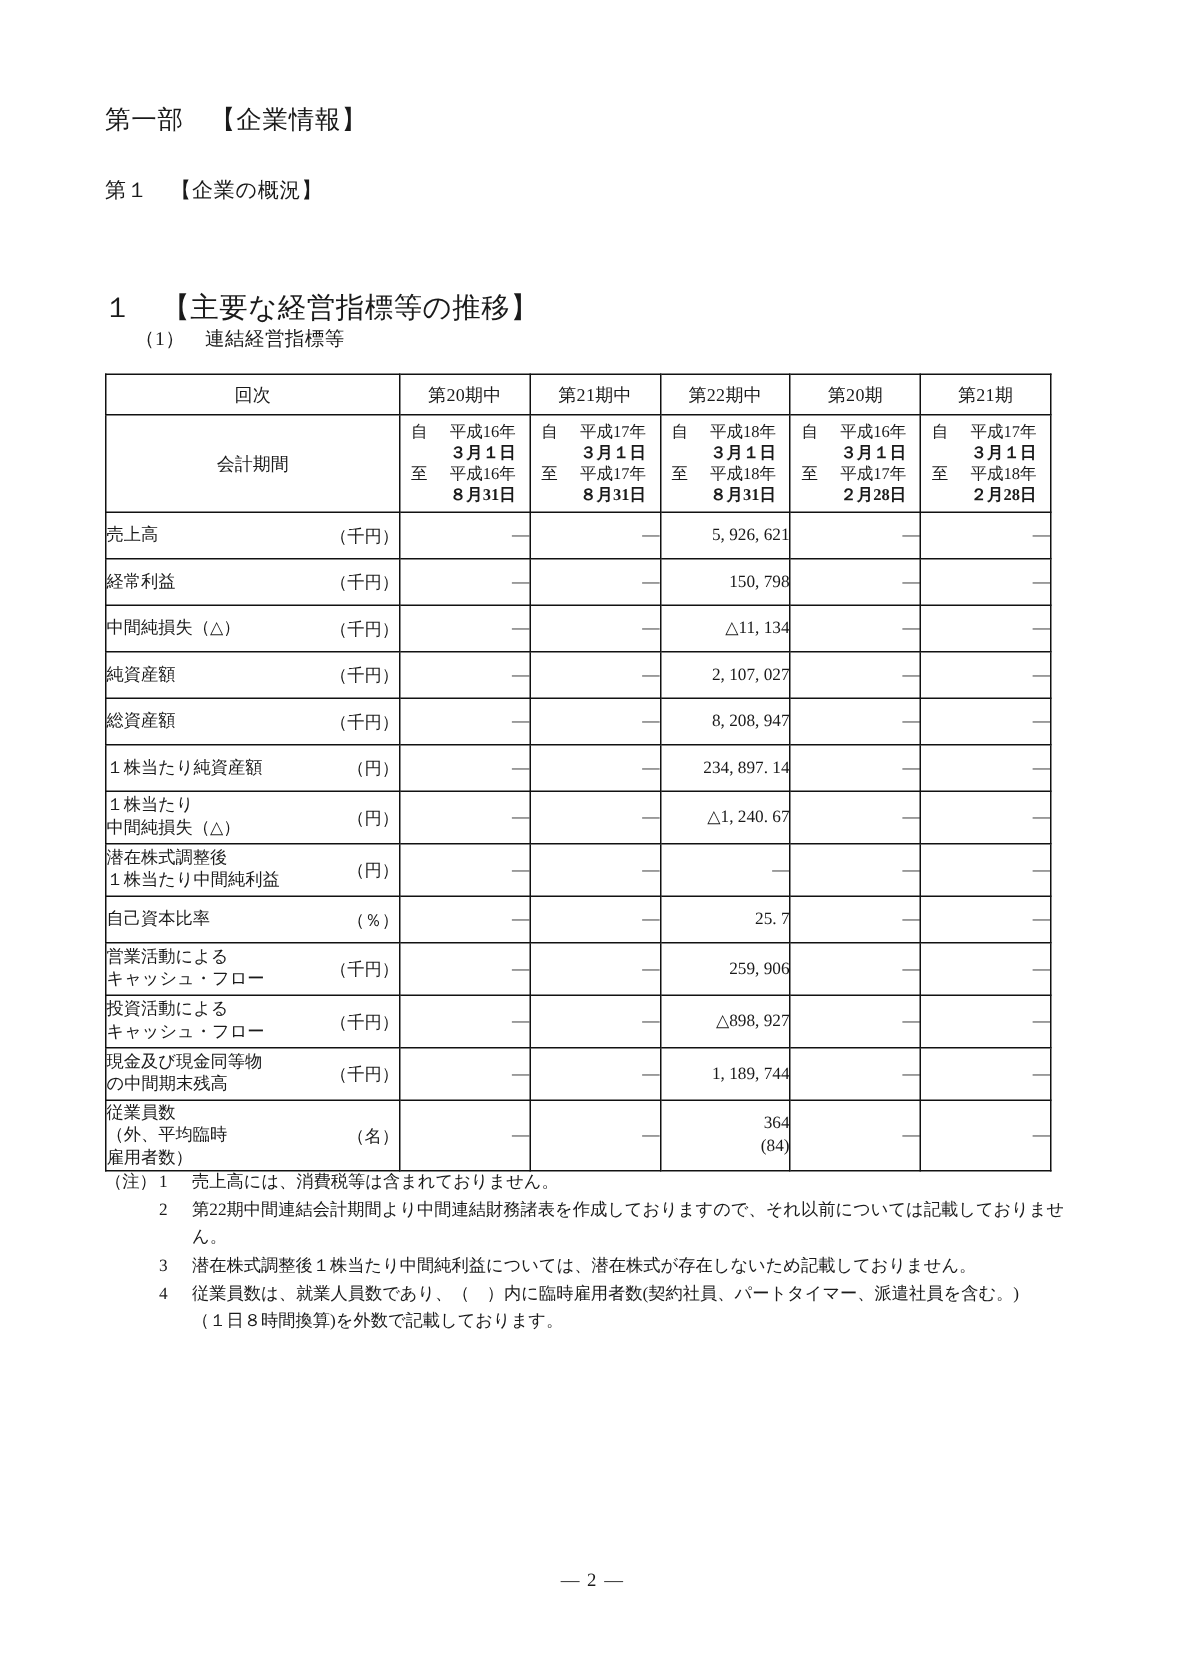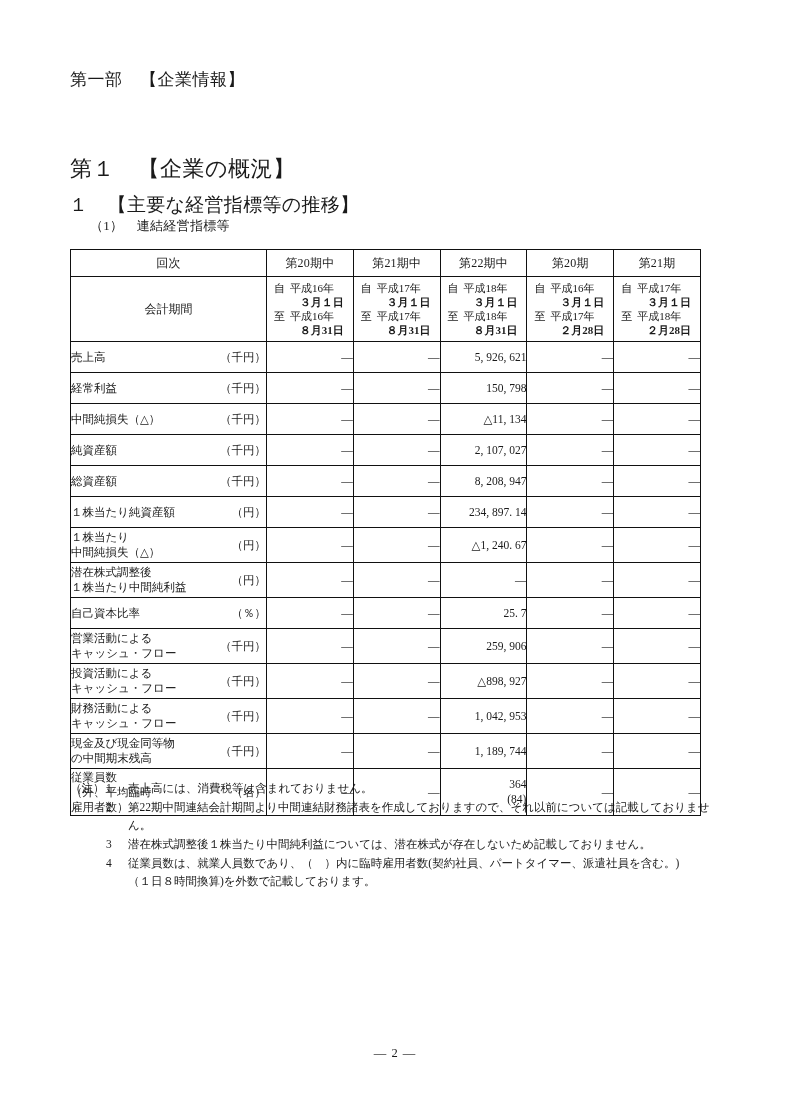--- a/index.html
+++ b/index.html
@@ -28,24 +28,23 @@
     left: 70px;
     top: 68px;
     font-size: 17px;
     letter-spacing: 0.5px;
     white-space: pre;
   }
   .h-chapter {
     position: absolute;
     left: 70px;
     top: 118px;
-    font-size: 22px;
+    font-size: 14px;
     letter-spacing: 0.5px;
     white-space: pre;
-    margin-top: 36px;
   }
   .h-section {
     position: absolute;
     left: 69px;
     top: 192px;
     font-size: 19px;
     letter-spacing: 0.3px;
     white-space: pre;
   }
   .h-subsection {
@@ -104,20 +103,21 @@
     display: flex;
     white-space: pre;
   }
   .period-mark {
     width: 16px;
     flex: 0 0 16px;
     text-align: left;
   }
   .period-txt {
     flex: 1 1 auto;
+    text-align: right;
     padding-right: 2px;
   }
   .period-sub {
     display: block;
     text-align: right;
     padding-right: 2px;
     font-weight: bold;
   }
 
   
@@ -369,31 +369,20 @@
             <td class="val">—</td>
           </tr>
           <tr class="r-tall">
             <td class="lbl">
               <div class="lbl-inner"><span class="lbl-text">投資活動による
 キャッシュ・フロー</span><span class="lbl-unit">（千円）</span></div>
             </td>
             <td class="val">—</td>
             <td class="val">—</td>
             <td class="val">△898, 927</td>
-            <td class="val">—</td>
-            <td class="val">—</td>
-          </tr>
-          <tr class="r-tall">
-            <td class="lbl">
-              <div class="lbl-inner"><span class="lbl-text">財務活動による
-キャッシュ・フロー</span><span class="lbl-unit">（千円）</span></div>
-            </td>
-            <td class="val">—</td>
-            <td class="val">—</td>
-            <td class="val">1, 042, 953</td>
             <td class="val">—</td>
             <td class="val">—</td>
           </tr>
           <tr class="r-tall">
             <td class="lbl">
               <div class="lbl-inner"><span class="lbl-text">現金及び現金同等物
 の中間期末残高</span><span class="lbl-unit">（千円）</span></div>
             </td>
             <td class="val">—</td>
             <td class="val">—</td>

